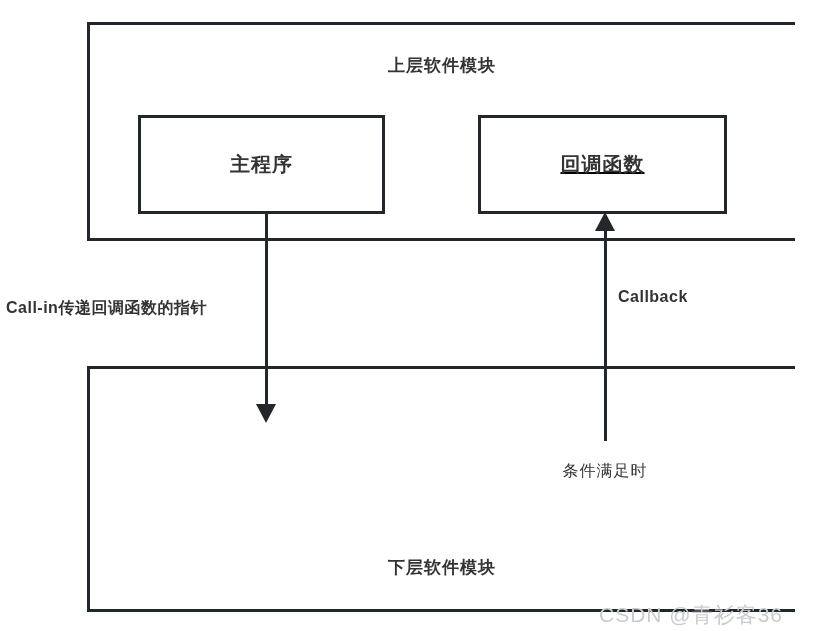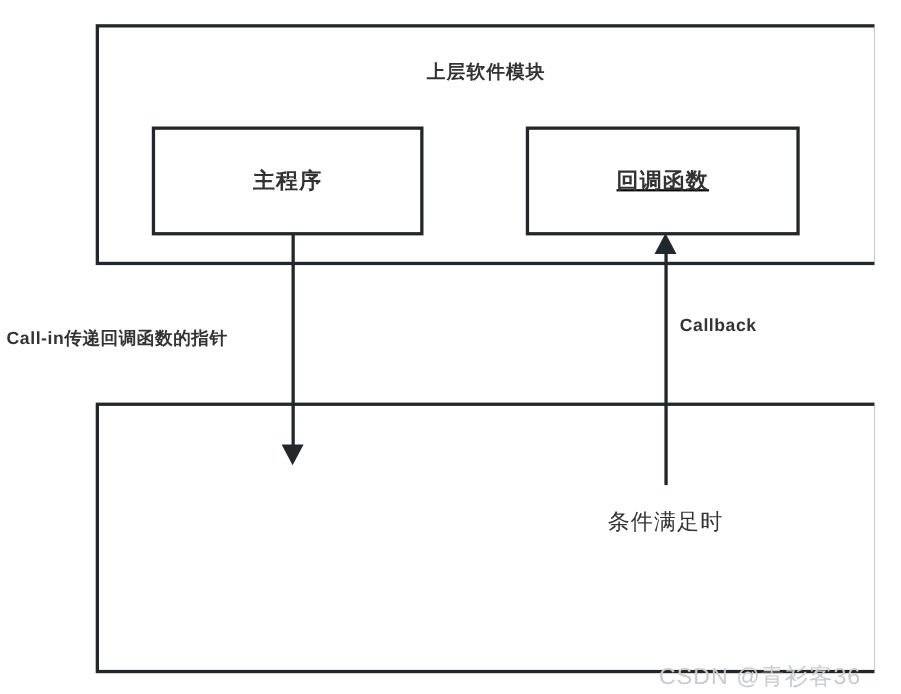--- a/index.html
+++ b/index.html
@@ -95,21 +95,21 @@
     font-weight: bold;
     color: #333333;
     letter-spacing: 0.5px;
     white-space: nowrap;
   }
   #callin-label   { left: 6px;   top: 298px; }
   #callback-label { left: 618px; top: 288px; }
 
   .plain-label {
     position: absolute;
-    font-size: 20px;
+    font-size: 16px;
     color: #333333;
     letter-spacing: 1px;
     white-space: nowrap;
     transform: translateX(-50%);
   }
   #condition-label { left: 605px; top: 461px; }
 
   
   #watermark {
     position: absolute;
@@ -132,20 +132,21 @@
 
   <div id="main-program-box" class="node-box">
     <span class="node-label">主程序</span>
   </div>
 
   <div id="callback-func-box" class="node-box">
     <span class="node-label">回调函数</span>
   </div>
 
   <div id="lower-module" class="module"></div>
+  <div id="lower-module-title" class="module-title">下层软件模块</div>
 
 
   <div id="callin-line" class="vline"></div>
   <div id="callin-arrow-head" class="arrow-head"></div>
   <div id="callin-label" class="edge-label">Call-in传递回调函数的指针</div>
 
   <div id="callback-line" class="vline"></div>
   <div id="callback-arrow-head" class="arrow-head"></div>
   <div id="callback-label" class="edge-label">Callback</div>
 

